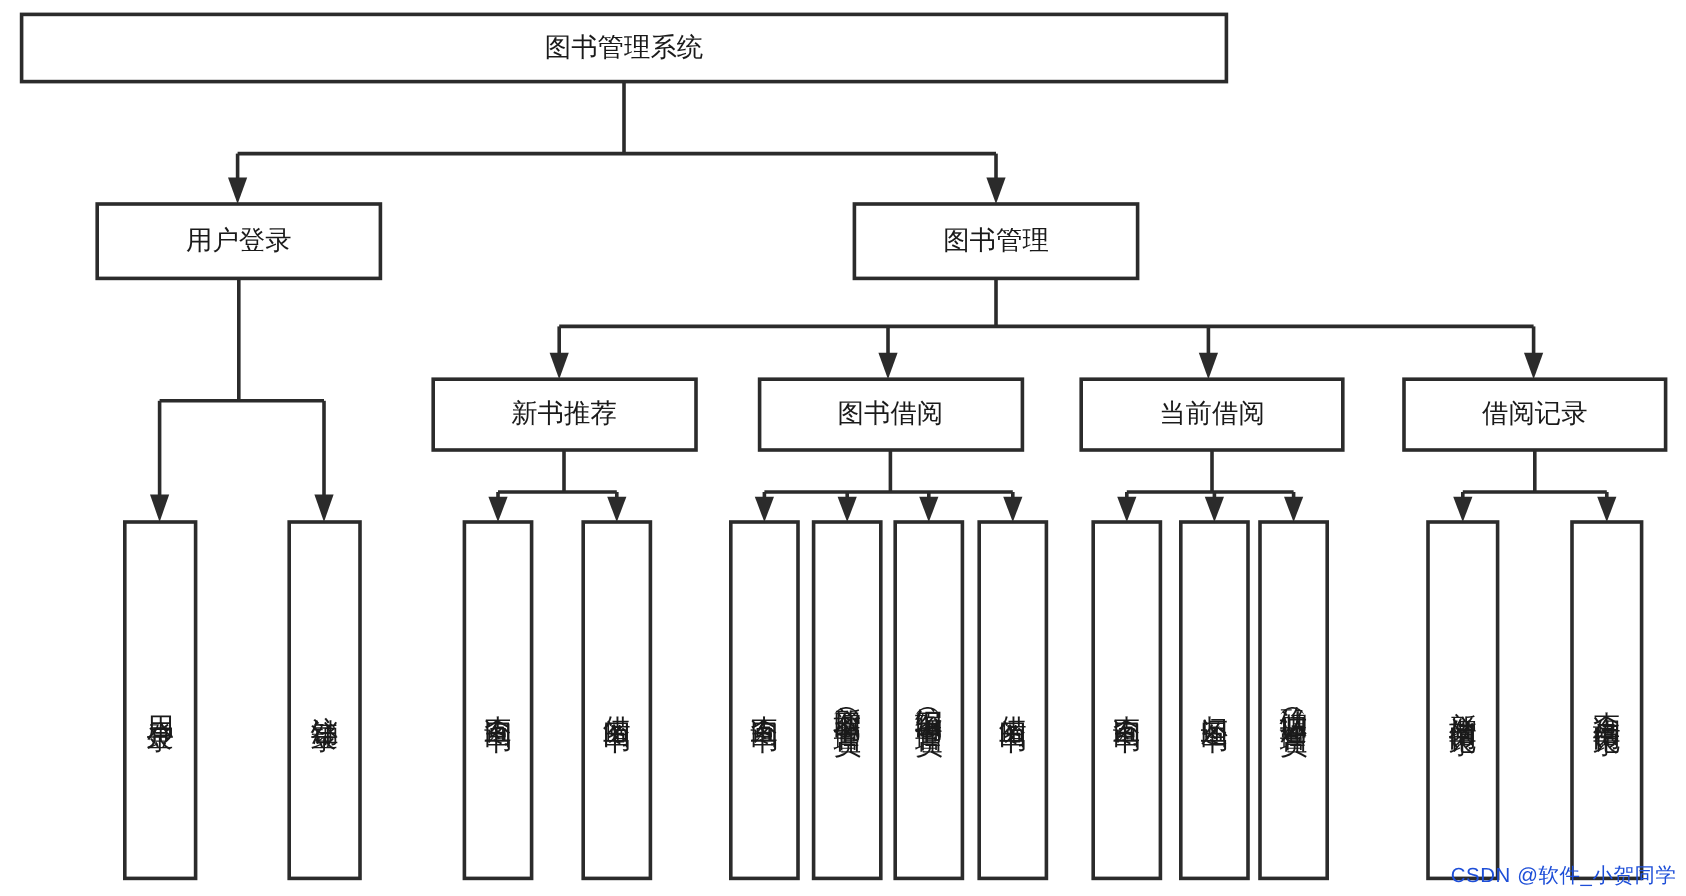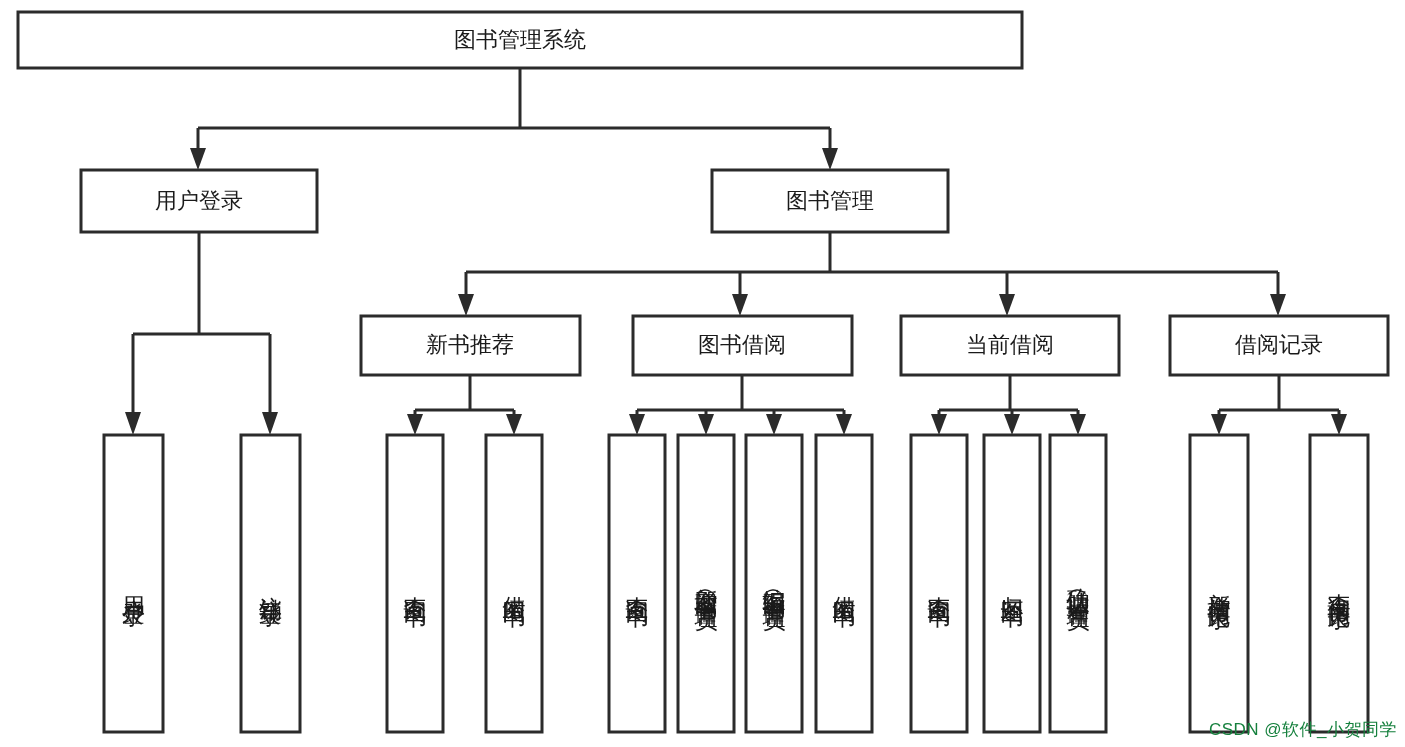--- a/index.html
+++ b/index.html
@@ -25,21 +25,21 @@
     font-size:23px;color:#1a1a1a;
     writing-mode:vertical-rl;
     text-orientation:upright;
     letter-spacing:3px;
     line-height:1;
     white-space:nowrap;
   }
   #watermark{
     position:absolute;right:8px;bottom:6px;
     font-family:"Liberation Sans","DejaVu Sans",sans-serif;
-    font-size:17px;color:#15803d;letter-spacing:.5px;
+    font-size:17px;color:#1d4ed8;letter-spacing:.5px;
     pointer-events:none;
   }
 </style>
 </head>
 <body>
 
 <svg id="diagram" viewBox="0 0 1405 747">
 
   <g>
 

